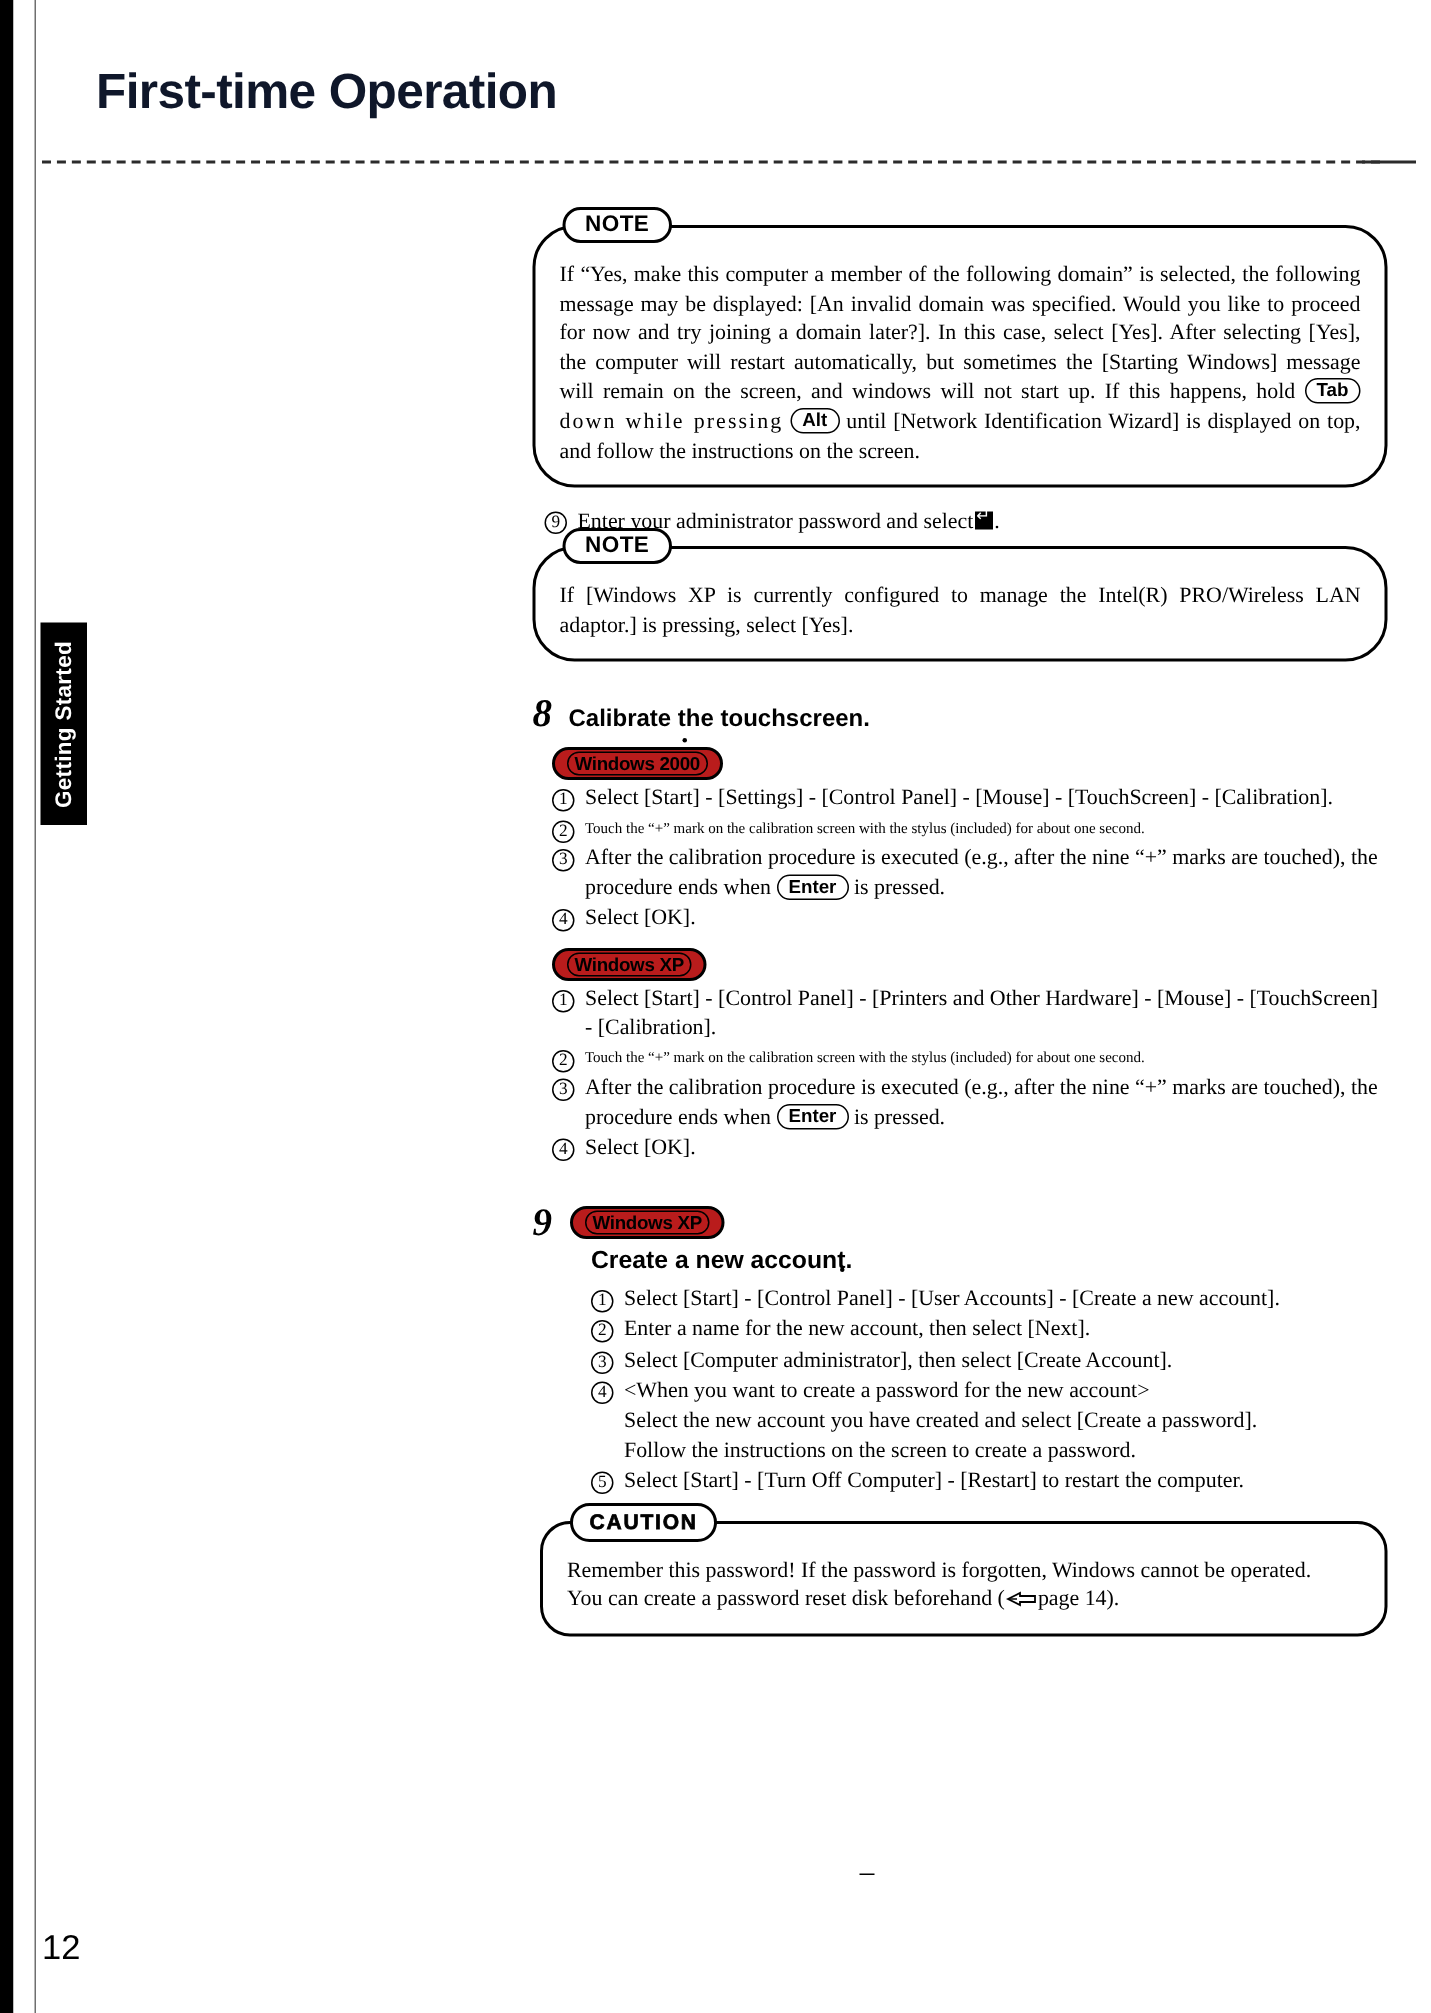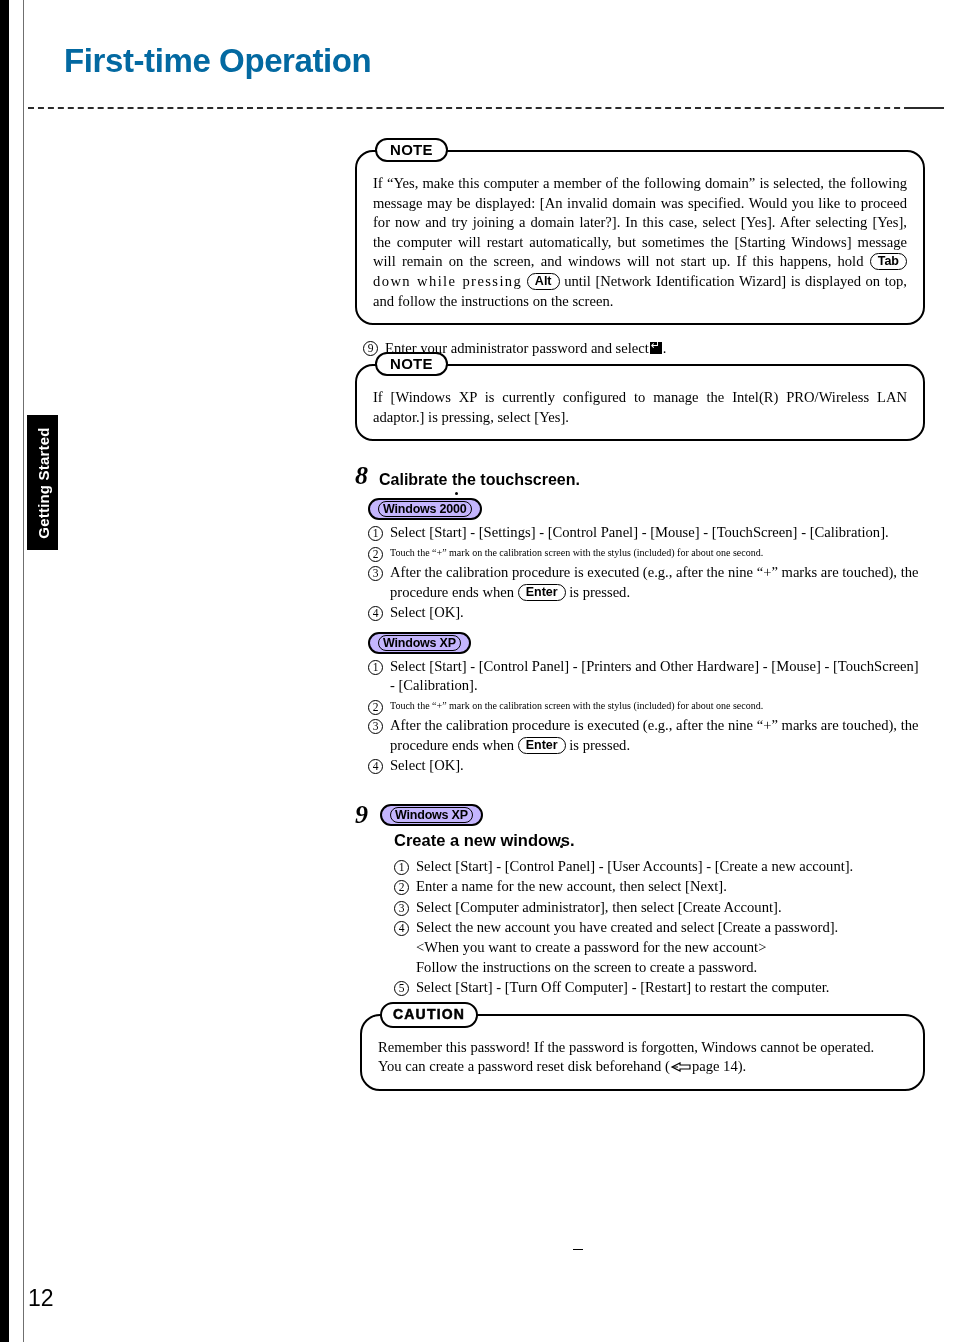--- a/index.html
+++ b/index.html
@@ -35,21 +35,21 @@
   }
 
   
   .page-title {
     position: absolute;
     left: 64px; top: 42px;
     font-family: "Liberation Sans", sans-serif;
     font-weight: bold;
     font-size: 33px;
     letter-spacing: -0.4px;
-    color: #0369a1;
+    color: #0f172a;
   }
 
   
   .title-rule {
     position: absolute;
     left: 28px; top: 107px;
     width: 892px; height: 0;
     border-top: 2px dashed #2b2b2b;
   }
   .title-rule-short {
@@ -82,21 +82,21 @@
   .content {
     position: absolute;
     left: 355px; top: 150px;
     width: 570px;
   }
 
   
   .balloon {
     position: relative;
     border: 2px solid #000;
-    border-radius: 18px;
+    border-radius: 28px;
     padding: 22px 16px 12px 16px;
     margin-bottom: 8px;
     background: #fff;
   }
   .balloon.caution { border-radius: 20px; }
 
   .balloon-label {
     position: absolute;
     top: -14px;
     left: 18px;
@@ -207,21 +207,21 @@
     display: inline-block;
     border: 2px solid #000;
     border-radius: 11px;
     padding: 1px 8px 1px 8px;
     font-family: "Liberation Sans", sans-serif;
     font-weight: bold;
     font-size: 12.5px;
     line-height: 14px;
     letter-spacing: -0.2px;
     position: relative;
-    background: #c4b5fd;
+    background: #b91c1c;
   }
   .os-pill .inner {
     display: inline-block;
     border: 1.2px solid #000;
     border-radius: 8px;
     padding: 0 4px;
   }
   .os-pill-row { margin: 9px 0 3px 13px; }
 
   
@@ -397,40 +397,40 @@
     <li>
       <span class="circ">4</span>
       <span class="txt">Select [OK].</span>
     </li>
   </ol>
 
   <div class="step9-row">
     <span class="big-step">9</span>
     <span class="os-pill"><span class="inner">Windows XP</span></span>
   </div>
-  <div class="step9-title">Create a new windows.</div>
+  <div class="step9-title">Create a new account.</div>
 
   <ol class="proc" style="margin-left:39px">
     <li>
       <span class="circ">1</span>
       <span class="txt">Select [Start] - [Control Panel] - [User Accounts] - [Create a new account].</span>
     </li>
     <li>
       <span class="circ">2</span>
       <span class="txt">Enter a name for the new account, then select [Next].</span>
     </li>
     <li>
       <span class="circ">3</span>
       <span class="txt">Select [Computer administrator], then select [Create Account].</span>
     </li>
     <li>
       <span class="circ">4</span>
       <span class="txt">
+        <span class="indent2">&lt;When you want to create a password for the new account&gt;</span>
         <span class="indent2">Select the new account you have created and select [Create a password].</span>
-        <span class="indent2">&lt;When you want to create a password for the new account&gt;</span>
         <span class="indent2">Follow the instructions on the screen to create a password.</span>
       </span>
     </li>
     <li>
       <span class="circ">5</span>
       <span class="txt">Select [Start] - [Turn Off Computer] - [Restart] to restart the computer.</span>
     </li>
   </ol>
 
   <div class="caution-wrap">

